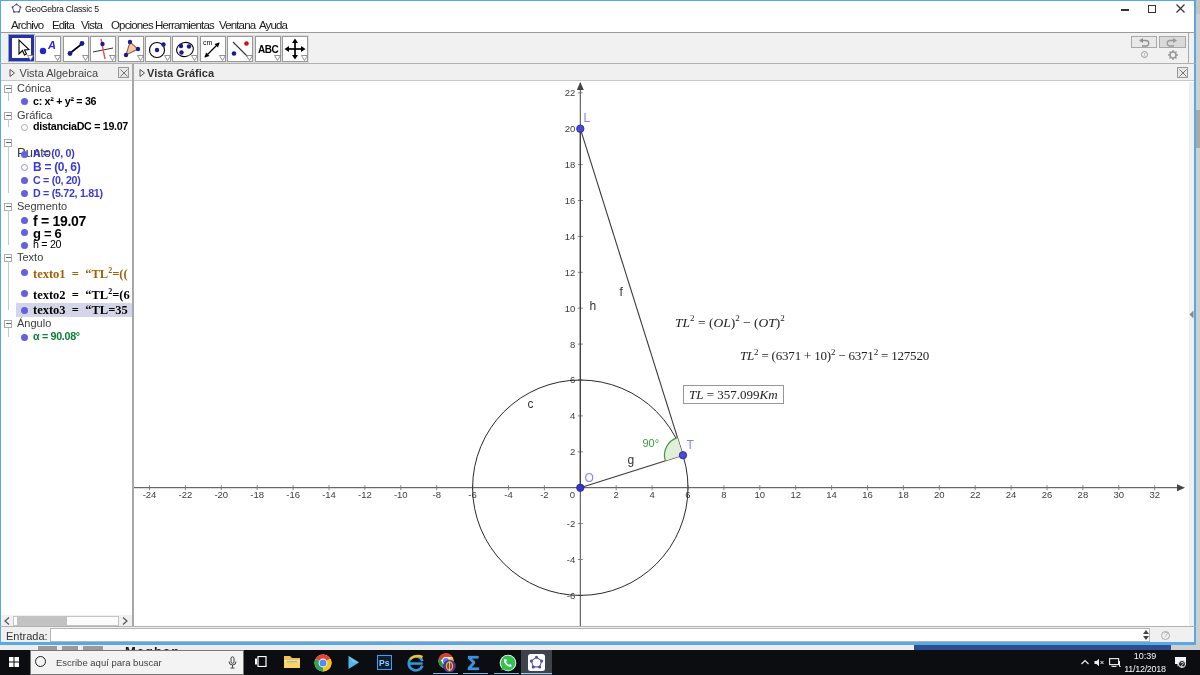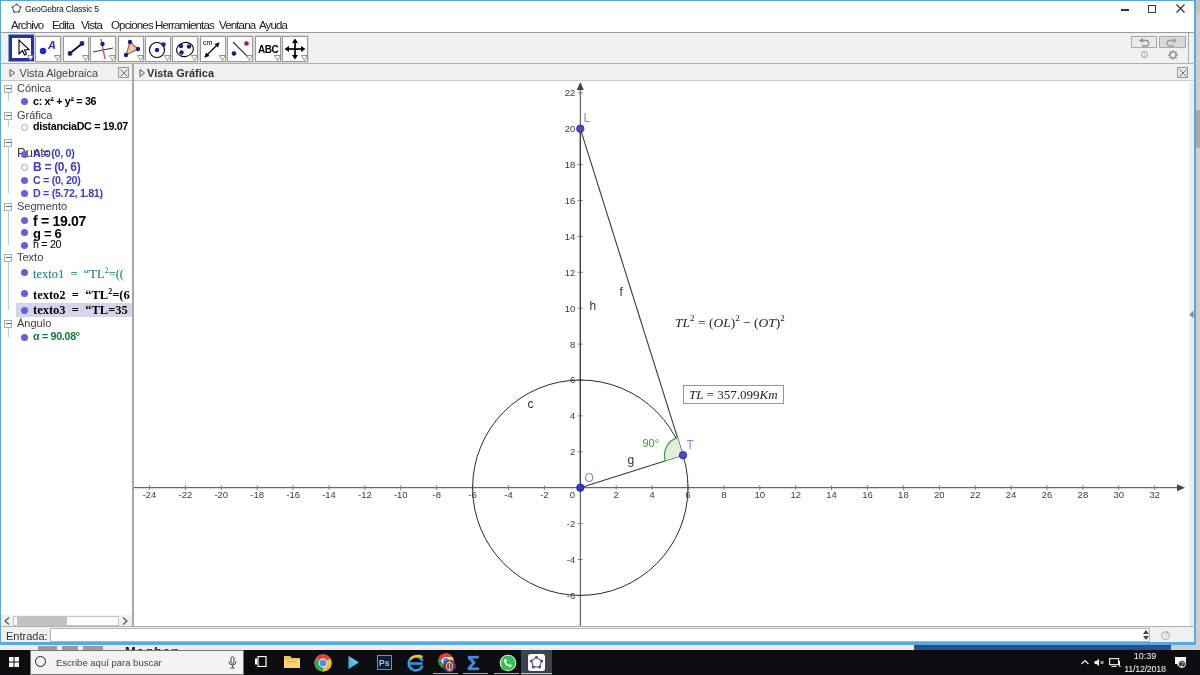--- a/index.html
+++ b/index.html
@@ -219,21 +219,21 @@
 <div class="a" style="left:32px;top:131px;font-size:14px;font-weight:bold;color:#000;white-space:nowrap;letter-spacing:-0.3px">f = 19.07</div>
 <div class="a" style="left:19.5px;top:147.0px;width:7px;height:7px;border-radius:50%;background:#6161e1"></div>
 <div class="a" style="left:32px;top:143.5px;font-size:13px;font-weight:bold;color:#000;white-space:nowrap;letter-spacing:-0.3px">g = 6</div>
 <div class="a" style="left:19.5px;top:159.5px;width:7px;height:7px;border-radius:50%;background:#6161e1"></div>
 <div class="a" style="left:32px;top:156px;font-size:10.7px;font-weight:normal;color:#000;white-space:nowrap;letter-spacing:-0.3px">h = 20</div>
 <div class="a" style="left:3px;top:171.5px;width:8px;height:8px;border:1px solid #aaa;background:#fff"></div>
 <div class="a" style="left:4.5px;top:174.5px;width:5px;height:1.2px;background:#666"></div>
 <div class="a" style="left:16px;top:168.5px;font-size:11px;color:#3c3c3c">Texto</div>
 <div class="a" style="left:7px;top:179px;width:1px;height:49px;background:#c8c8c8"></div>
 <div class="a" style="left:19.5px;top:187.0px;width:7px;height:7px;border-radius:50%;background:#6161e1"></div>
-<div class="a" style="left:32px;top:183.5px;font-size:12.5px;font-weight:normal;color:#0f766e;white-space:nowrap;font-family:'Liberation Serif',serif">texto1&nbsp;&nbsp;=&nbsp;&nbsp;“TL<sup style="font-size:8px">2</sup>=((</div>
+<div class="a" style="left:32px;top:183.5px;font-size:12.5px;font-weight:bold;color:#a16207;white-space:nowrap;font-family:'Liberation Serif',serif">texto1&nbsp;&nbsp;=&nbsp;&nbsp;“TL<sup style="font-size:8px">2</sup>=((</div>
 <div class="a" style="left:19.5px;top:208.0px;width:7px;height:7px;border-radius:50%;background:#6161e1"></div>
 <div class="a" style="left:32px;top:204.5px;font-size:12.5px;font-weight:bold;color:#000;white-space:nowrap;font-family:'Liberation Serif',serif">texto2&nbsp;&nbsp;=&nbsp;&nbsp;“TL<sup style="font-size:8px">2</sup>=(6</div>
 <div class="a" style="left:15px;top:221px;width:116px;height:14px;background:#d5d5e9"></div>
 <div class="a" style="left:19.5px;top:224.5px;width:7px;height:7px;border-radius:50%;background:#6161e1"></div>
 <div class="a" style="left:32px;top:221px;font-size:12.5px;font-weight:bold;color:#000;white-space:nowrap;font-family:'Liberation Serif',serif">texto3&nbsp;&nbsp;=&nbsp;&nbsp;“TL=35</div>
 <div class="a" style="left:3px;top:238px;width:8px;height:8px;border:1px solid #aaa;background:#fff"></div>
 <div class="a" style="left:4.5px;top:241px;width:5px;height:1.2px;background:#666"></div>
 <div class="a" style="left:16px;top:235px;font-size:11px;color:#3c3c3c">Ángulo</div>
 <div class="a" style="left:7px;top:246px;width:1px;height:9px;background:#c8c8c8"></div>
 <div class="a" style="left:19.5px;top:251.5px;width:7px;height:7px;border-radius:50%;background:#6161e1"></div>
@@ -361,20 +361,21 @@
 <text x="450.5" y="400.5" fill="#8585f0">O</text>
 <text x="552.5" y="367.5" fill="#8585f0">T</text>
 <text x="485.5" y="215" fill="#333">f</text>
 <text x="455.5" y="228.5" fill="#333">h</text>
 <text x="493.5" y="382.5" fill="#333">g</text>
 <text x="393.5" y="326.5" fill="#333">c</text>
 </g>
 <text x="508.5" y="366" fill="#3c9b3c" font-size="11px">90°</text>
 </svg>
 <div class="a" style="left:675px;top:313px;font-size:13.5px;color:#222;font-family:'Liberation Serif',serif;white-space:nowrap"><i>TL</i><sup style="font-size:9px">2</sup> = (<i>OL</i>)<sup style="font-size:9px">2</sup> − (<i>OT</i>)<sup style="font-size:9px">2</sup></div>
+<div class="a" style="left:740px;top:347px;font-size:13px;letter-spacing:-0.2px;color:#222;font-family:'Liberation Serif',serif;white-space:nowrap"><i>TL</i><sup style="font-size:9px">2</sup> = (6371 + 10)<sup style="font-size:9px">2</sup> − 6371<sup style="font-size:9px">2</sup> = 127520</div>
 <div class="a" style="left:683px;top:385px;height:19px;border:1px solid #979797;padding:1px 5px 0 5px;font-size:13px;color:#222;font-family:'Liberation Serif',serif;white-space:nowrap"><i>TL</i> = 357.099<i>Km</i></div>
 <div class="a" style="left:1189px;top:82px;width:5px;height:544px;background:#efefef"></div>
 <svg class="a" style="left:1188.5px;top:310px" width="5" height="9" viewBox="0 0 5 9">
       <path d="M4.5 0.5 L0.5 4.5 L4.5 8.5 Z" fill="#888"></path>
     </svg>
 <div class="a" style="left:0;top:626px;width:1196px;height:1px;background:#b0b0b0"></div>
 <div class="a" style="left:1px;top:627px;width:1193px;height:15px;background:#f0f0f0"></div>
 <div class="a" style="left:6px;top:629.5px;font-size:11px;color:#333">Entrada:</div>
 <div class="a" style="left:50px;top:628px;width:1100px;height:14px;background:#fff;border:1px solid #b5b5b5"></div>
 <svg class="a" style="left:1142px;top:630px" width="8" height="10" viewBox="0 0 8 10">

